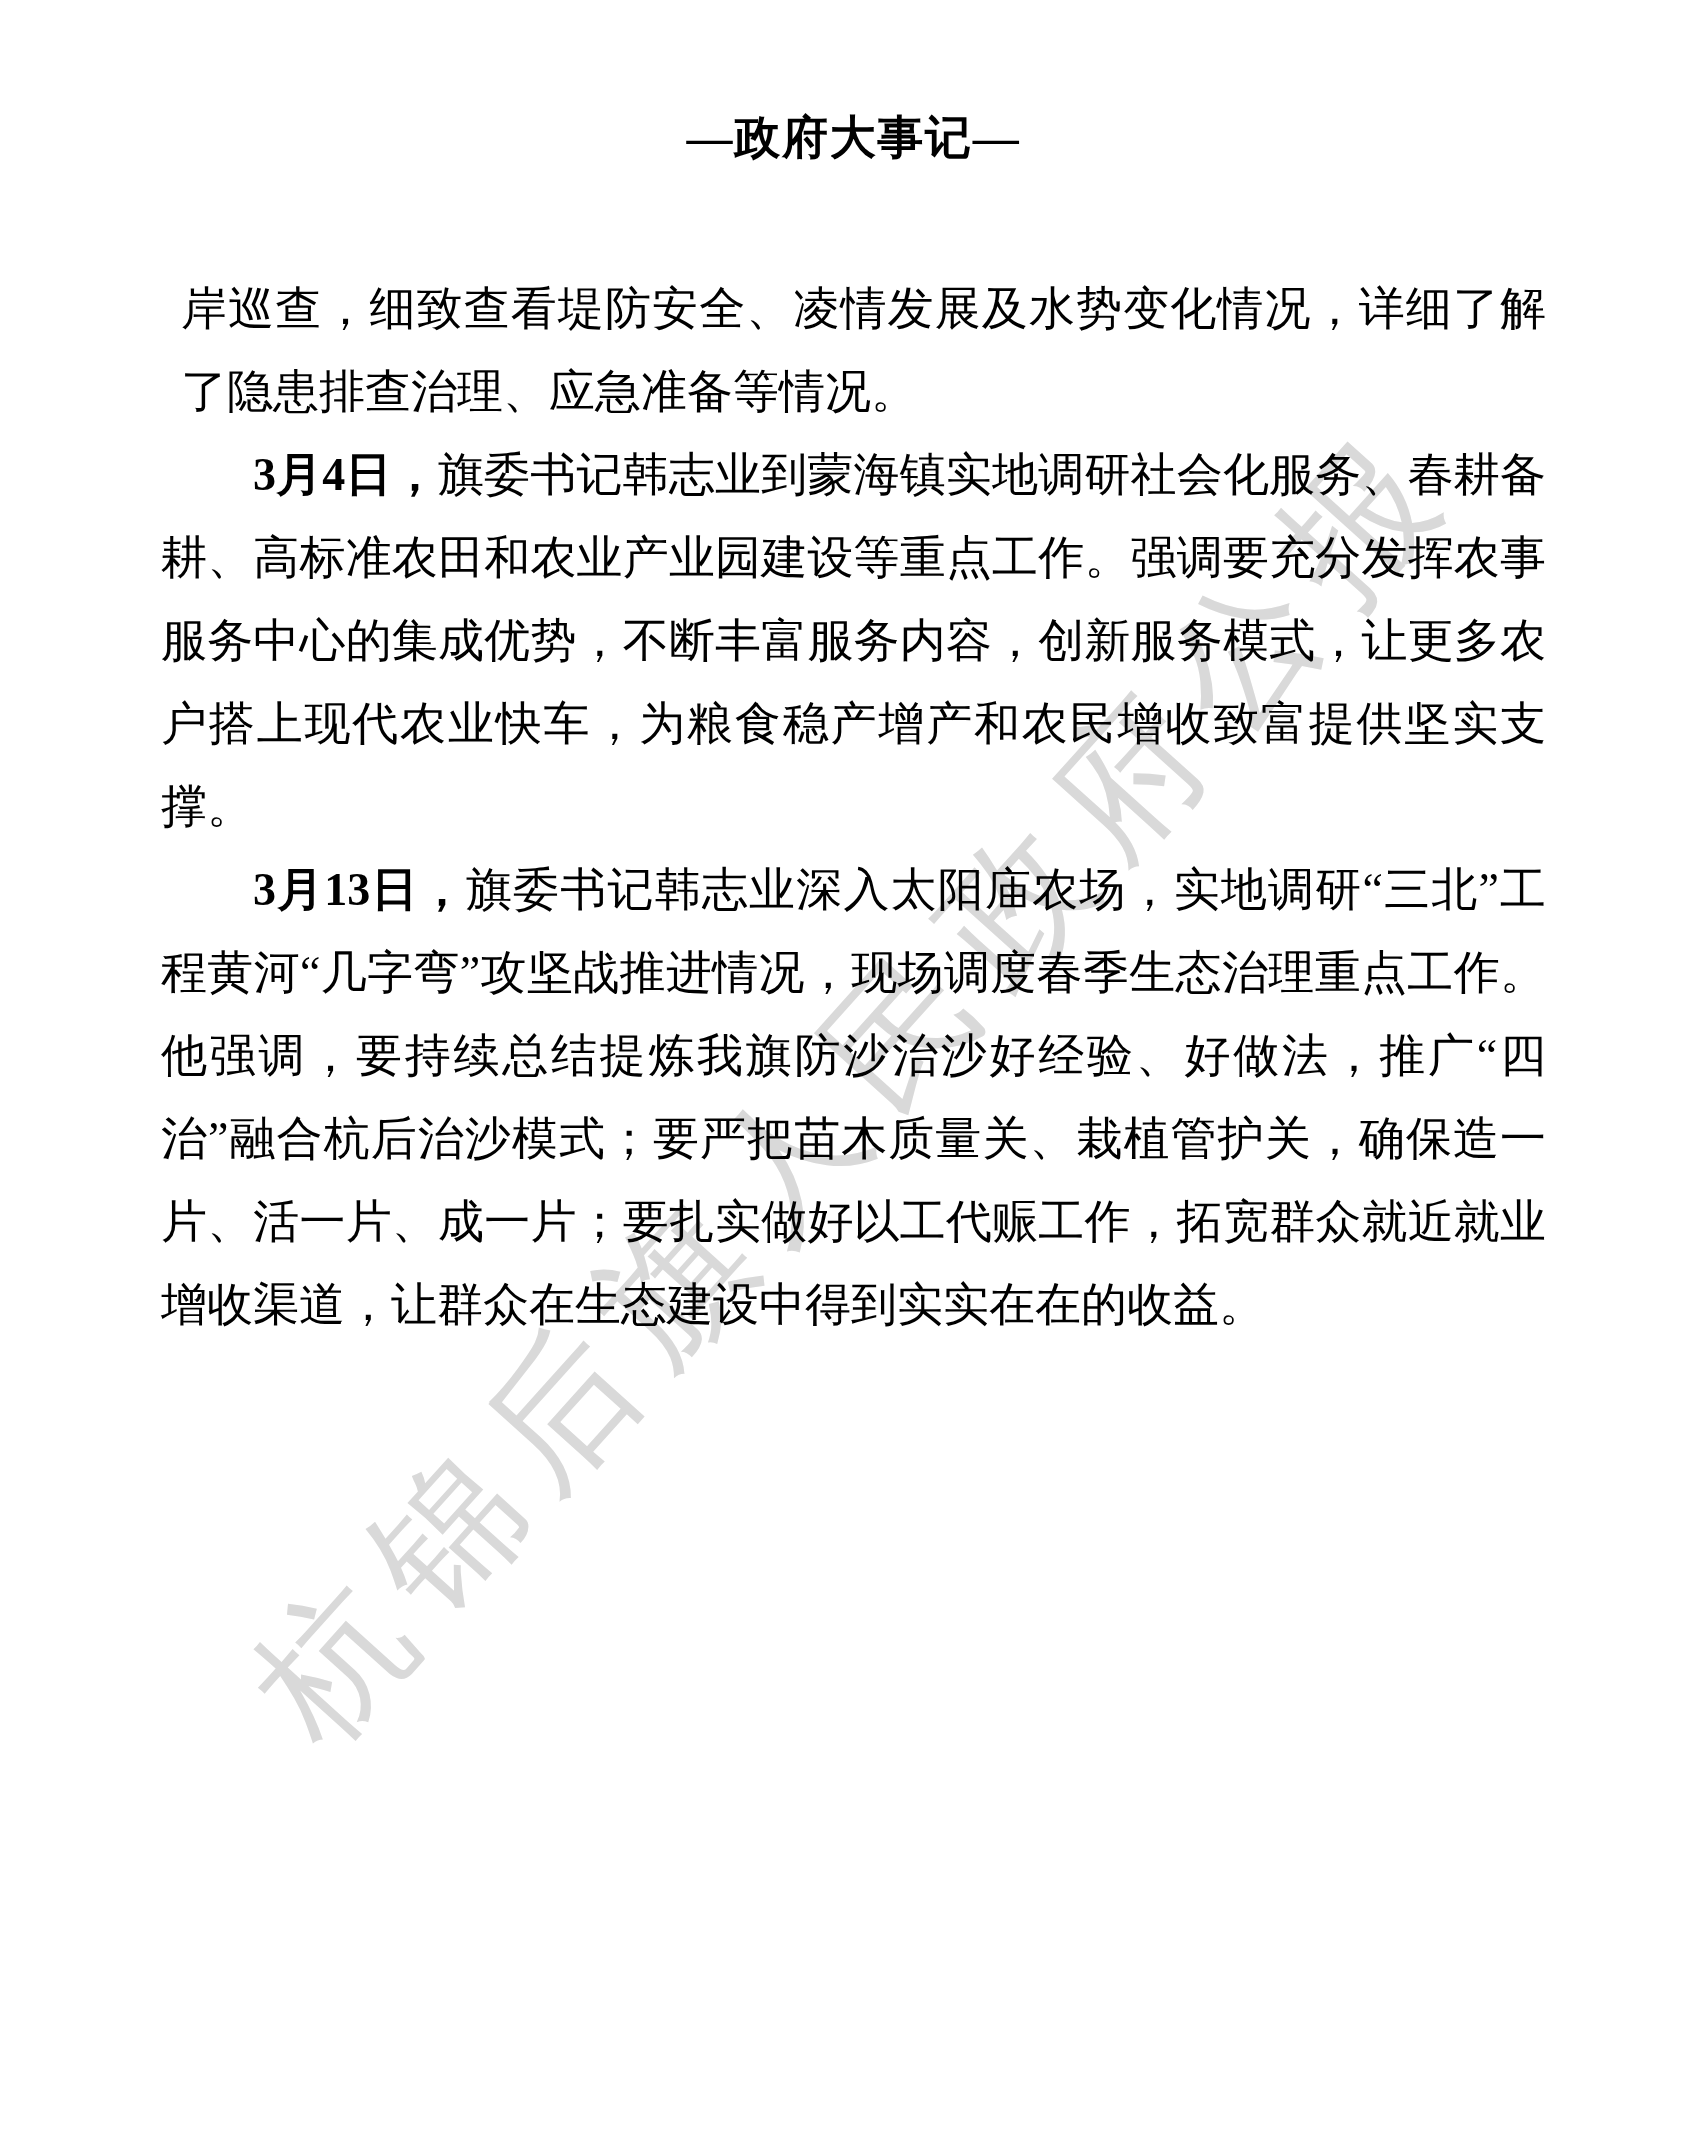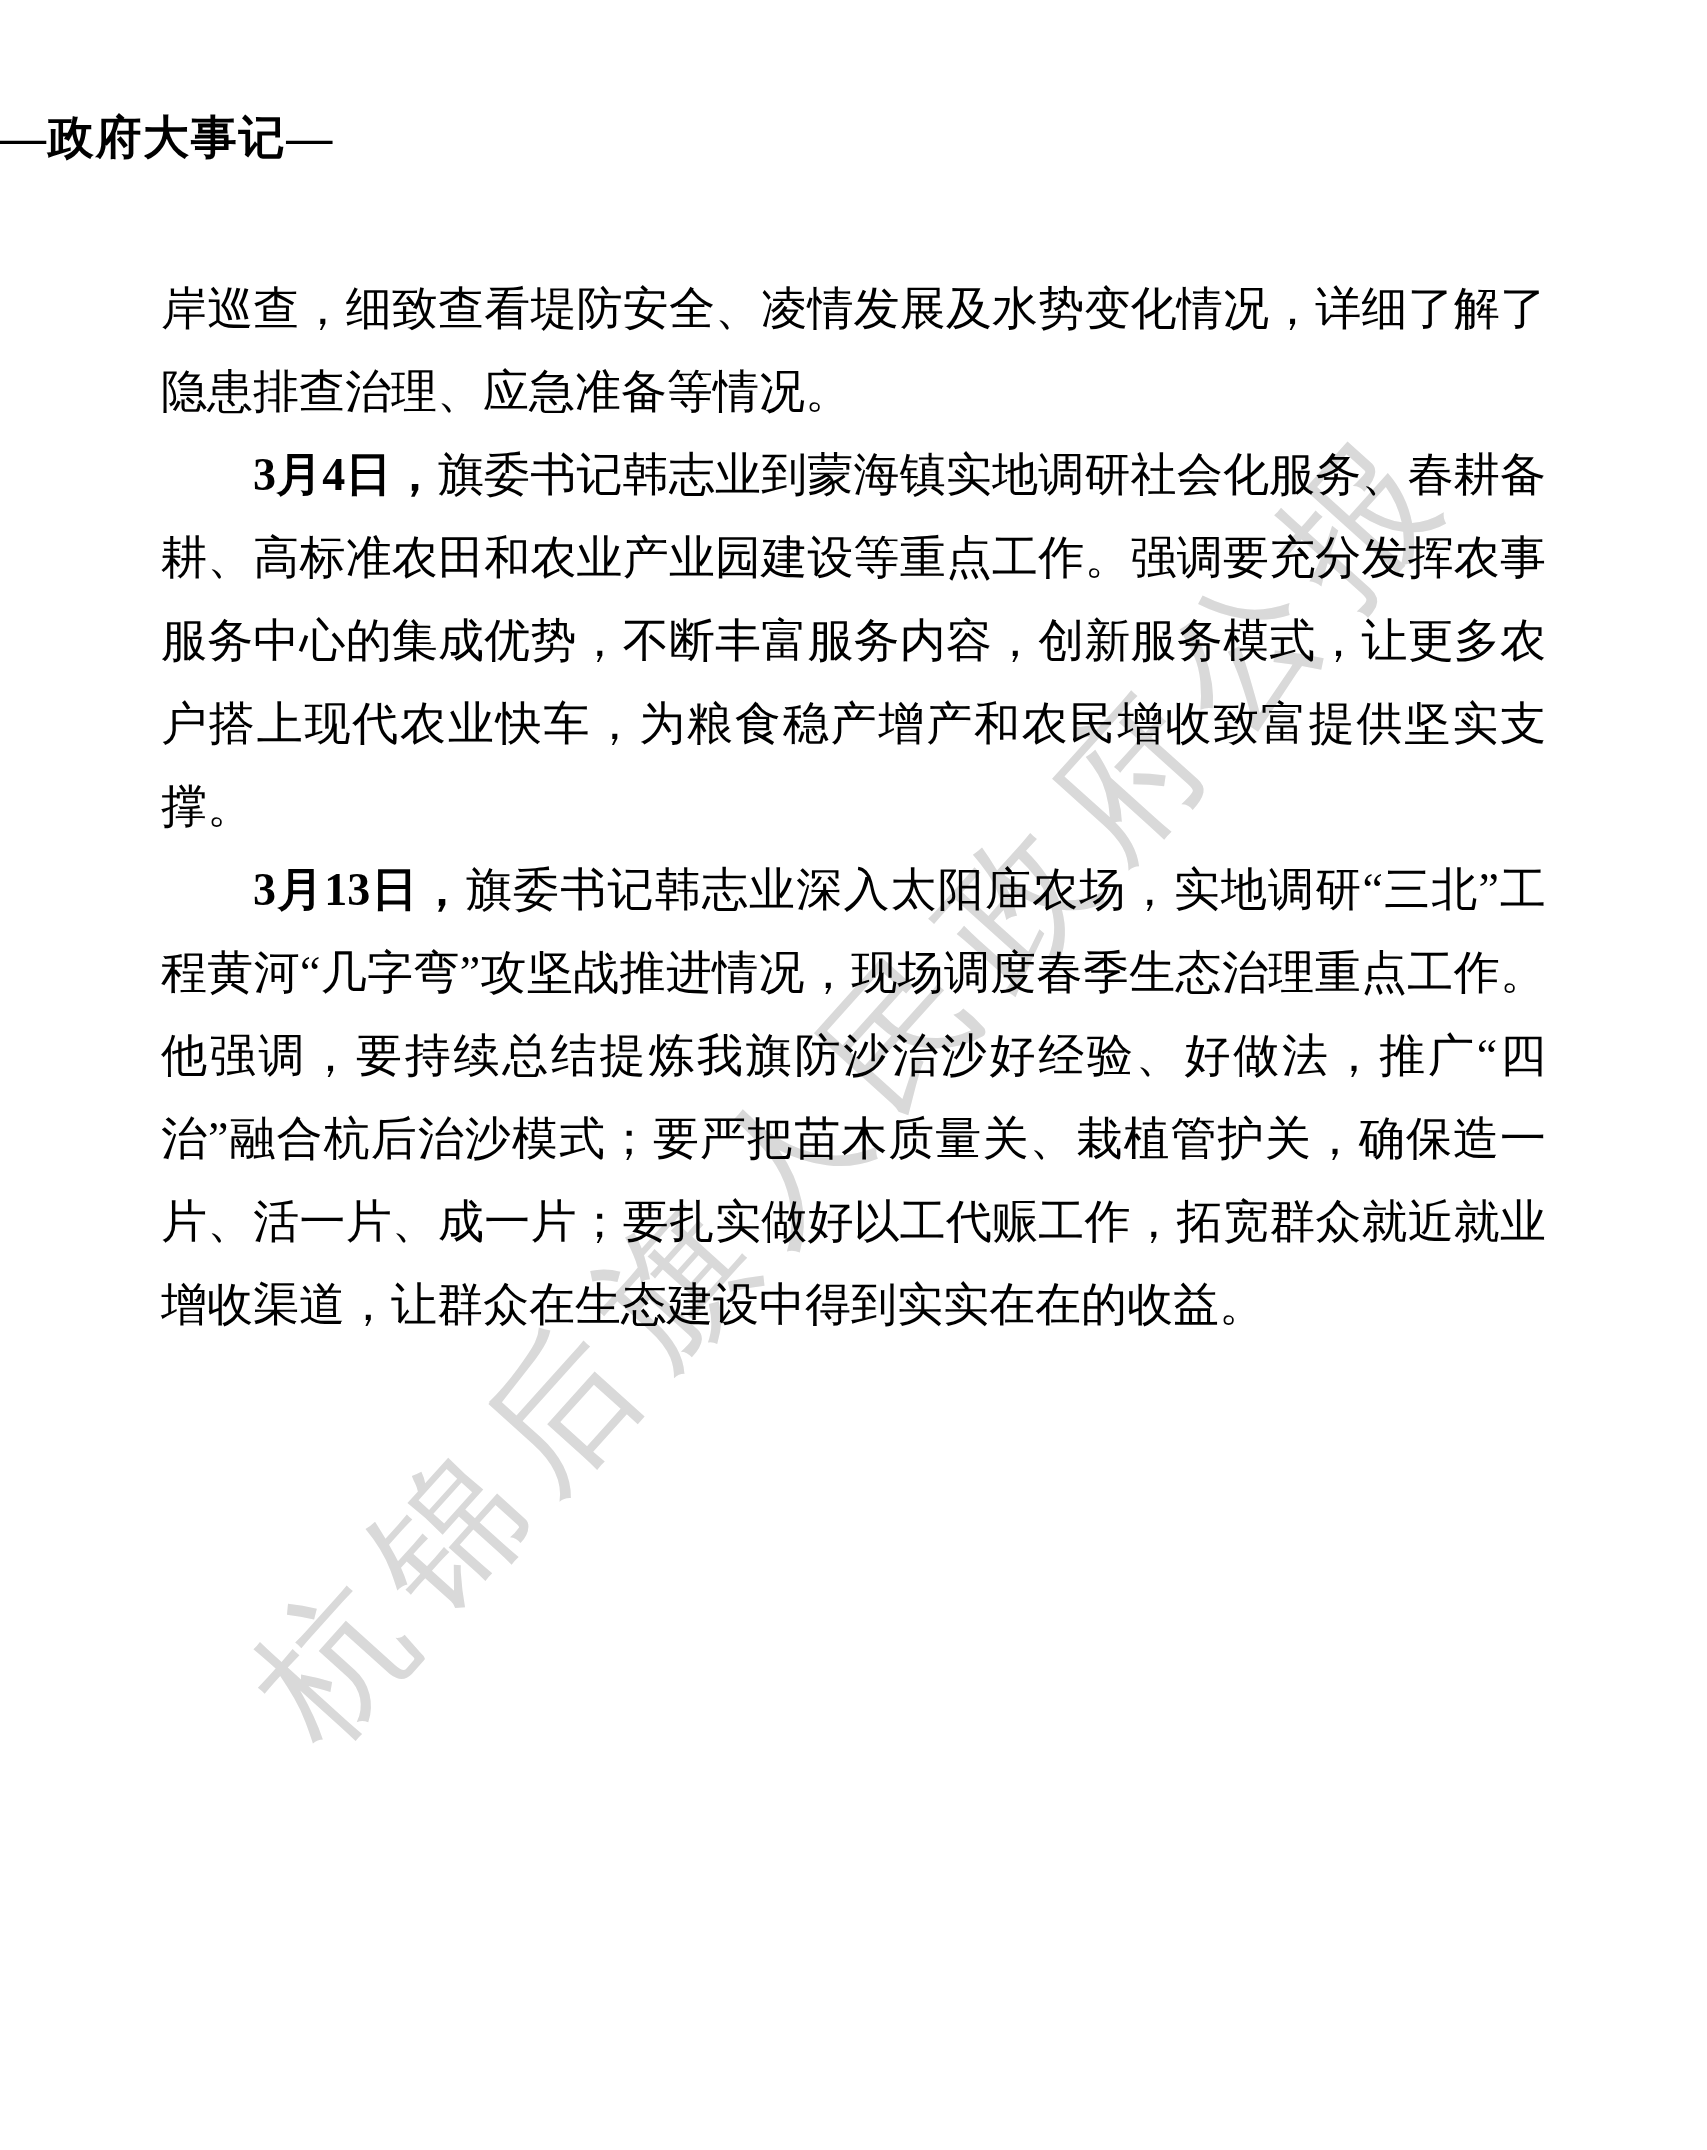--- a/index.html
+++ b/index.html
@@ -29,21 +29,21 @@
     color: #d9d9d9;
     z-index: 0;
     user-select: none;
     font-family: "Liberation Serif", "DejaVu Serif", serif;
   }
   .page-header {
     position: absolute;
     top: 110px;
     left: 0;
     width: 100%;
-    text-align: left;
+    text-align: center;
     font-size: 46px;
     line-height: 56px;
     font-weight: bold;
     letter-spacing: 1.7px;
     z-index: 1;
   }
   .content {
     position: absolute;
     top: 267px;
     left: 161px;
@@ -53,21 +53,21 @@
     text-align: justify;
     text-justify: inter-character;
     z-index: 1;
   }
   .content p {
     margin: 0;
     padding: 0;
     text-indent: 2em;
     text-align-last: left;
   }
-  .content p.no-indent { text-indent: 0; }
+  .content p.no-indent { text-indent: 0; margin-left: 20px; }
   .date { font-weight: bold; margin-top: 40px; }
 </style>
 </head>
 <body>
 
 <div class="page">
 
   <div class="watermark">杭锦后旗人民政府公报</div>
 
   <div class="page-header">—政府大事记—</div>

